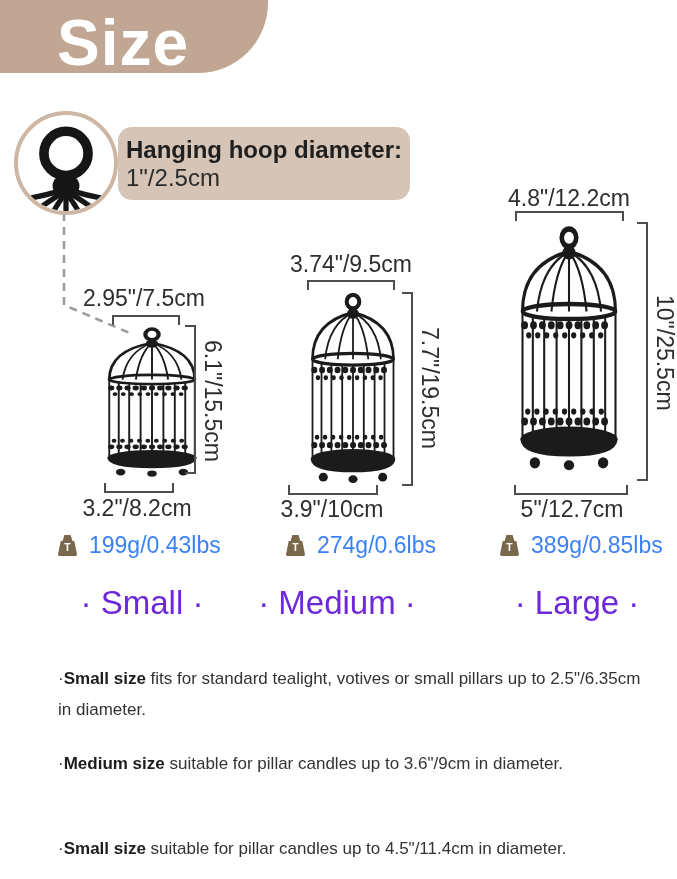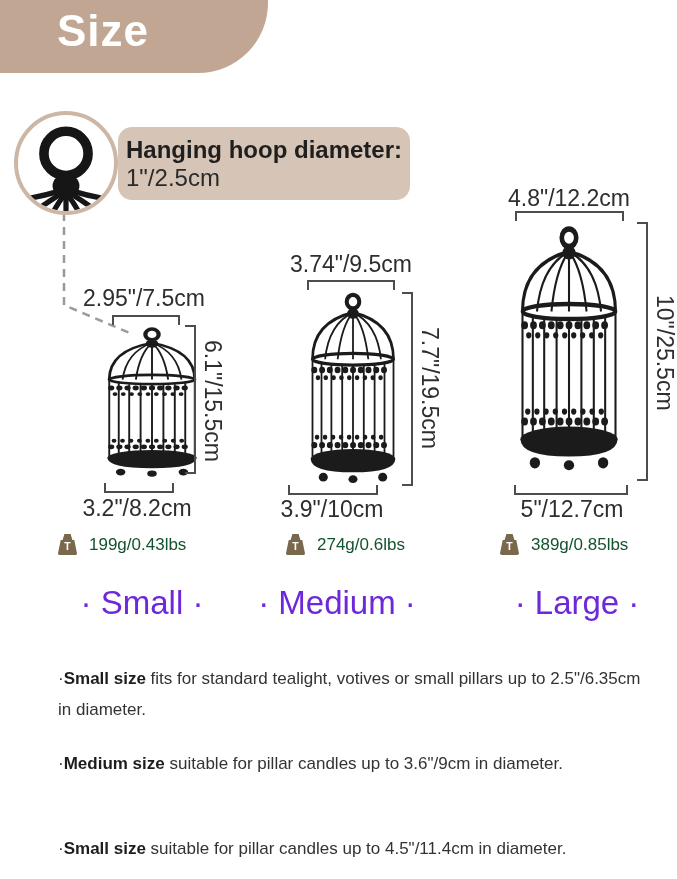--- a/index.html
+++ b/index.html
@@ -10,21 +10,21 @@
     color:#2e2e2e;
   }
   .abs{position:absolute;}
 
   
   .banner{
     left:0;top:0;width:268px;height:73px;
     background:#c1a793;border-bottom-right-radius:70px;
   }
   .banner-title{
-    left:57px;top:6px;font-size:44px;font-weight:bold;color:#ffffff;
+    left:57px;top:6px;font-size:64px;font-weight:bold;color:#ffffff;
     letter-spacing:1px;
   }
 
   
   .callout-rect{
     left:118px;top:127px;width:292px;height:73px;
     background:#d6c5b6;border-radius:14px;
     padding:9px 0 0 8px;box-sizing:border-box;
   }
   .callout-title{font-size:24px;font-weight:bold;color:#1f1f1f;line-height:28px;}
@@ -42,21 +42,21 @@
   .bracket-bottom{border-bottom:2px solid #4d4d4d;border-left:2px solid #4d4d4d;border-right:2px solid #4d4d4d;height:8px;}
   .vline{border-right:2px solid #4d4d4d;border-top:2px solid #4d4d4d;border-bottom:2px solid #4d4d4d;width:9px;}
   .vtext{
     writing-mode:vertical-rl;font-size:23px;color:#2e2e2e;white-space:nowrap;
     display:flex;justify-content:center;
   }
 
   
   .weight-row{display:flex;align-items:center;gap:9px;}
   .weight-row svg{width:25px;height:25px;flex:0 0 auto;}
-  .weight-text{font-size:17px;color:#14532d;white-space:nowrap;}
+  .weight-text{font-size:23px;color:#3b82f6;white-space:nowrap;}
   .size-label{font-size:33px;color:#6d28d9;text-align:center;white-space:nowrap;}
 
   
   svg.cage{display:block;}
 
   
   .note{left:58px;width:592px;font-size:17px;line-height:31px;color:#333333;}
   .note b{color:#1d1d1d;}
 </style>
 </head>

